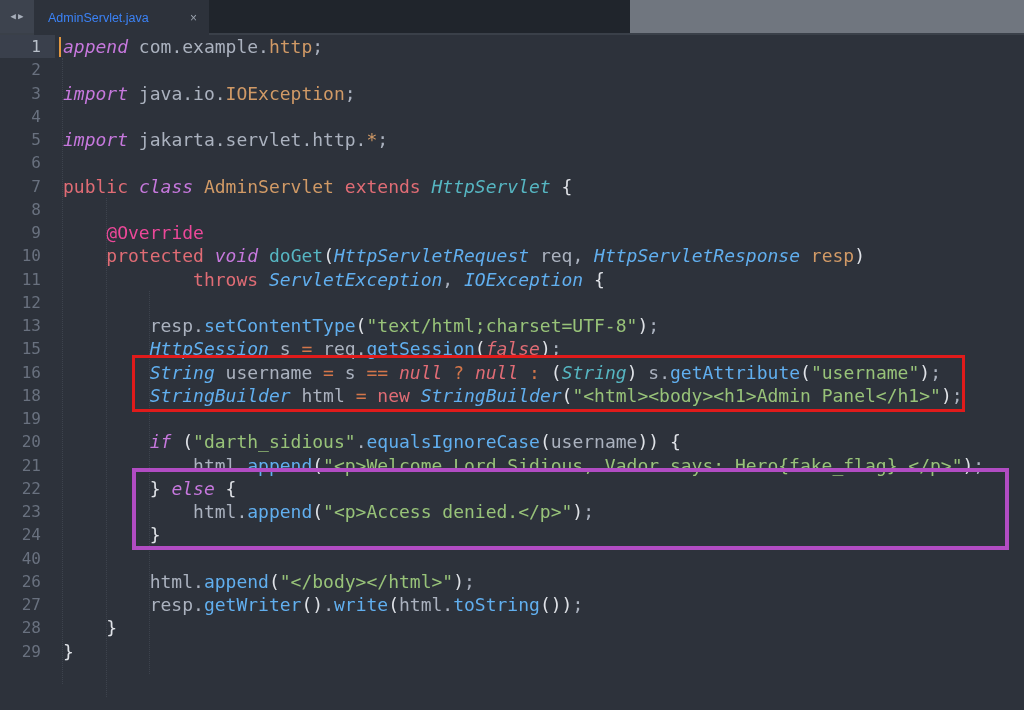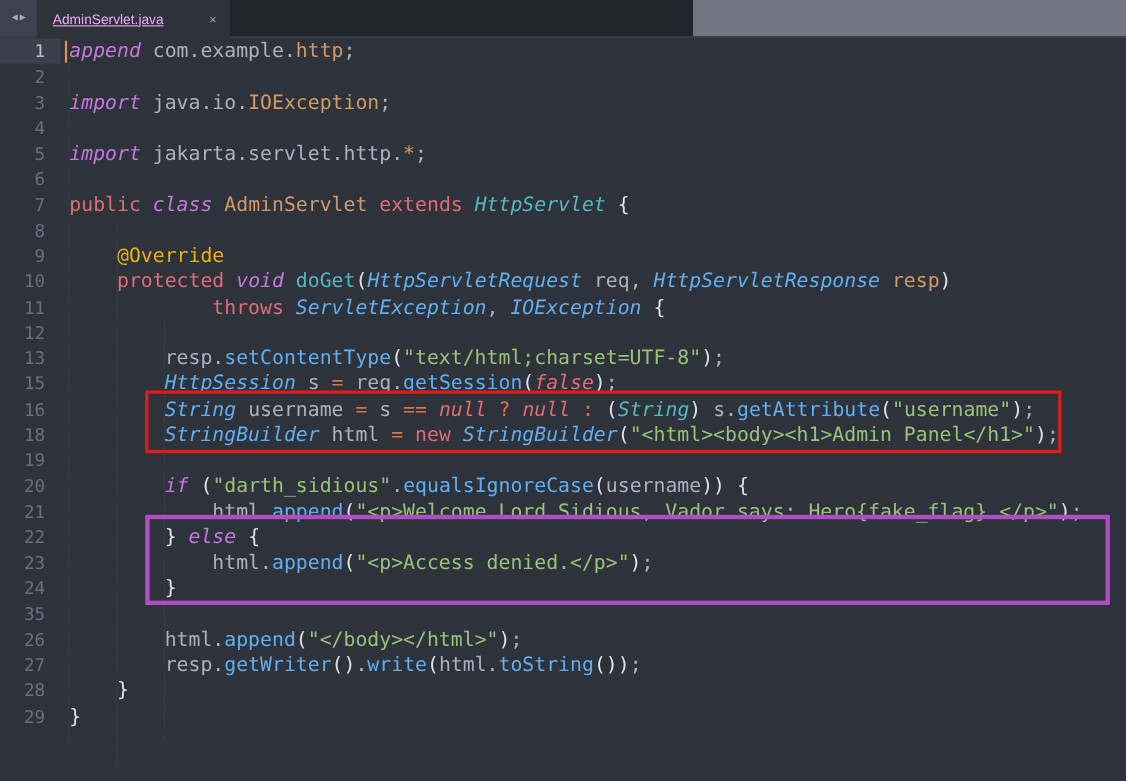--- a/index.html
+++ b/index.html
@@ -8,21 +8,21 @@
 
   
   .tabbar{position:absolute;top:0;left:0;width:1024px;height:35px;background:#20252c;}
   .tabbar-gray{position:absolute;top:0;left:630px;right:0;height:33px;background:#70767f;}
   .tabbar-underline{position:absolute;top:33px;left:0;width:1024px;height:2px;background:#3a4049;}
   .navbox{position:absolute;top:0;left:0;width:34px;height:33px;background:#3d434e;
           display:flex;align-items:center;justify-content:center;gap:2px;z-index:3;}
   .navbox span{color:#a7aeba;font-size:9px;line-height:1;cursor:default;}
   .tab{position:absolute;top:0;left:34px;width:175px;height:35px;background:#2d323b;z-index:4;
        display:flex;align-items:center;font-family:"Liberation Sans",sans-serif;}
-  .tab-title{color:#f0abfc;font-size:12.5px;padding-left:14px;flex:1;text-decoration:underline;}
+  .tab-title{color:#3b82f6;font-size:12.5px;padding-left:14px;flex:1;}
   .tab-close{color:#9aa1ad;font-size:12px;padding-right:12px;}
 
   
   .editor{position:absolute;top:35px;left:0;width:1024px;bottom:0;background:#2d323b;}
   .line{height:23.25px;line-height:23.25px;display:flex;white-space:pre;}
   .num{display:inline-block;width:55px;box-sizing:border-box;padding-right:14px;
        text-align:right;font-size:16px;color:#69717f;flex:0 0 55px;}
   .line.current .num{background:#3a404c;color:#b9c0ca;}
   .code{font-size:18px;color:#abb2bf;margin-left:8px;}
 
@@ -56,35 +56,35 @@
     <div class="guide" style="left:149px;top:256px;height:383px;"></div>
     <div class="caret"></div>
   <div class="line current"><span class="num">1</span><span class="code"><span style="color: rgb(198, 120, 221); font-style: italic;">append</span><span style="color: rgb(171, 178, 191);"> com.example.</span><span style="color: rgb(209, 154, 102);">http</span><span style="color: rgb(171, 178, 191);">;</span></span></div>
       <div class="line"><span class="num">2</span><span class="code"></span></div>
       <div class="line"><span class="num">3</span><span class="code"><span style="color: rgb(198, 120, 221); font-style: italic;">import</span><span style="color: rgb(171, 178, 191);"> java.io.</span><span style="color: rgb(209, 154, 102);">IOException</span><span style="color: rgb(171, 178, 191);">;</span></span></div>
       <div class="line"><span class="num">4</span></div>
       <div class="line"><span class="num">5</span><span class="code"><span style="color: rgb(198, 120, 221); font-style: italic;">import</span><span style="color: rgb(171, 178, 191);"> jakarta.servlet.http.</span><span style="color: rgb(209, 154, 102);">*</span><span style="color: rgb(171, 178, 191);">;</span></span></div>
       <div class="line"><span class="num">6</span><span class="code"></span></div>
       <div class="line"><span class="num">7</span><span class="code"><span style="color: rgb(224, 108, 117);">public</span><span style="color: rgb(171, 178, 191);"> </span><span style="color: rgb(198, 120, 221); font-style: italic;">class</span><span style="color: rgb(171, 178, 191);"> </span><span style="color: rgb(209, 154, 102);">AdminServlet</span><span style="color: rgb(171, 178, 191);"> </span><span style="color: rgb(224, 108, 117);">extends</span><span style="color: rgb(171, 178, 191);"> </span><span style="color: rgb(86, 182, 194); font-style: italic;">HttpServlet</span><span style="color: rgb(171, 178, 191);"> </span><span style="color: rgb(223, 226, 231);">{</span></span></div>
       <div class="line"><span class="num">8</span><span class="code"></span></div>
-      <div class="line"><span class="num">9</span><span class="code"><span style="color: rgb(171, 178, 191);">    </span><span style="color: #eab308;">@Override</span></span></div>
+      <div class="line"><span class="num">9</span><span class="code"><span style="color: rgb(171, 178, 191);">    </span><span style="color: #ec4899;">@Override</span></span></div>
       <div class="line"><span class="num">10</span><span class="code"><span style="color: rgb(171, 178, 191);">    </span><span style="color: rgb(224, 108, 117);">protected</span><span style="color: rgb(171, 178, 191);"> </span><span style="color: rgb(198, 120, 221); font-style: italic;">void</span><span style="color: rgb(171, 178, 191);"> </span><span style="color: rgb(86, 182, 194);">doGet</span><span style="color: rgb(223, 226, 231);">(</span><span style="color: rgb(97, 175, 239); font-style: italic;">HttpServletRequest</span><span style="color: rgb(171, 178, 191);"> req, </span><span style="color: rgb(97, 175, 239); font-style: italic;">HttpServletResponse</span><span style="color: rgb(171, 178, 191);"> </span><span style="color: rgb(209, 154, 102);">resp</span><span style="color: rgb(223, 226, 231);">)</span></span></div>
       <div class="line"><span class="num">11</span><span class="code"><span style="color: rgb(171, 178, 191);">            </span><span style="color: rgb(224, 108, 117);">throws</span><span style="color: rgb(171, 178, 191);"> </span><span style="color: rgb(97, 175, 239); font-style: italic;">ServletException</span><span style="color: rgb(171, 178, 191);">, </span><span style="color: rgb(97, 175, 239); font-style: italic;">IOException</span><span style="color: rgb(171, 178, 191);"> </span><span style="color: rgb(223, 226, 231);">{</span></span></div>
       <div class="line"><span class="num">12</span><span class="code"></span></div>
       <div class="line"><span class="num">13</span><span class="code"><span style="color: rgb(171, 178, 191);">        resp.</span><span style="color: rgb(97, 175, 239);">setContentType</span><span style="color: rgb(223, 226, 231);">(</span><span style="color: rgb(152, 195, 121);">"text/html;charset=UTF-8"</span><span style="color: rgb(223, 226, 231);">)</span><span style="color: rgb(171, 178, 191);">;</span></span></div>
       <div class="line"><span class="num">15</span><span class="code"><span style="color: rgb(171, 178, 191);">        </span><span style="color: rgb(97, 175, 239); font-style: italic;">HttpSession</span><span style="color: rgb(171, 178, 191);"> s </span><span style="color: rgb(212, 118, 74);">=</span><span style="color: rgb(171, 178, 191);"> req.</span><span style="color: rgb(97, 175, 239);">getSession</span><span style="color: rgb(223, 226, 231);">(</span><span style="color: rgb(224, 108, 117); font-style: italic;">false</span><span style="color: rgb(223, 226, 231);">)</span><span style="color: rgb(171, 178, 191);">;</span></span></div>
       <div class="line"><span class="num">16</span><span class="code"><span style="color: rgb(171, 178, 191);">        </span><span style="color: rgb(97, 175, 239); font-style: italic;">String</span><span style="color: rgb(171, 178, 191);"> username </span><span style="color: rgb(212, 118, 74);">=</span><span style="color: rgb(171, 178, 191);"> s </span><span style="color: rgb(212, 118, 74);">==</span><span style="color: rgb(171, 178, 191);"> </span><span style="color: rgb(224, 108, 117); font-style: italic;">null</span><span style="color: rgb(171, 178, 191);"> </span><span style="color: rgb(212, 118, 74);">?</span><span style="color: rgb(171, 178, 191);"> </span><span style="color: rgb(224, 108, 117); font-style: italic;">null</span><span style="color: rgb(171, 178, 191);"> </span><span style="color: rgb(212, 118, 74);">:</span><span style="color: rgb(171, 178, 191);"> </span><span style="color: rgb(223, 226, 231);">(</span><span style="color: rgb(86, 182, 194); font-style: italic;">String</span><span style="color: rgb(223, 226, 231);">)</span><span style="color: rgb(171, 178, 191);"> s.</span><span style="color: rgb(97, 175, 239);">getAttribute</span><span style="color: rgb(223, 226, 231);">(</span><span style="color: rgb(152, 195, 121);">"username"</span><span style="color: rgb(223, 226, 231);">)</span><span style="color: rgb(171, 178, 191);">;</span></span></div>
       <div class="line"><span class="num">18</span><span class="code"><span style="color: rgb(171, 178, 191);">        </span><span style="color: rgb(97, 175, 239); font-style: italic;">StringBuilder</span><span style="color: rgb(171, 178, 191);"> html </span><span style="color: rgb(212, 118, 74);">=</span><span style="color: rgb(171, 178, 191);"> </span><span style="color: rgb(224, 108, 117);">new</span><span style="color: rgb(171, 178, 191);"> </span><span style="color: rgb(97, 175, 239); font-style: italic;">StringBuilder</span><span style="color: rgb(223, 226, 231);">(</span><span style="color: rgb(152, 195, 121);">"&lt;html&gt;&lt;body&gt;&lt;h1&gt;Admin Panel&lt;/h1&gt;"</span><span style="color: rgb(223, 226, 231);">)</span><span style="color: rgb(171, 178, 191);">;</span></span></div>
       <div class="line"><span class="num">19</span><span class="code"></span></div>
       <div class="line"><span class="num">20</span><span class="code"><span style="color: rgb(171, 178, 191);">        </span><span style="color: rgb(198, 120, 221); font-style: italic;">if</span><span style="color: rgb(171, 178, 191);"> </span><span style="color: rgb(223, 226, 231);">(</span><span style="color: rgb(152, 195, 121);">"darth_sidious"</span><span style="color: rgb(171, 178, 191);">.</span><span style="color: rgb(97, 175, 239);">equalsIgnoreCase</span><span style="color: rgb(223, 226, 231);">(</span><span style="color: rgb(171, 178, 191);">username</span><span style="color: rgb(223, 226, 231);">))</span><span style="color: rgb(171, 178, 191);"> </span><span style="color: rgb(223, 226, 231);">{</span></span></div>
       <div class="line"><span class="num">21</span><span class="code"><span style="color: rgb(171, 178, 191);">            html.</span><span style="color: rgb(97, 175, 239);">append</span><span style="color: rgb(223, 226, 231);">(</span><span style="color: rgb(152, 195, 121);">"&lt;p&gt;Welcome Lord Sidious, Vador says: Hero{fake_flag}.&lt;/p&gt;"</span><span style="color: rgb(223, 226, 231);">)</span><span style="color: rgb(171, 178, 191);">;</span></span></div>
       <div class="line"><span class="num">22</span><span class="code"><span style="color: rgb(171, 178, 191);">        </span><span style="color: rgb(223, 226, 231);">}</span><span style="color: rgb(171, 178, 191);"> </span><span style="color: rgb(198, 120, 221); font-style: italic;">else</span><span style="color: rgb(171, 178, 191);"> </span><span style="color: rgb(223, 226, 231);">{</span></span></div>
       <div class="line"><span class="num">23</span><span class="code"><span style="color: rgb(171, 178, 191);">            html.</span><span style="color: rgb(97, 175, 239);">append</span><span style="color: rgb(223, 226, 231);">(</span><span style="color: rgb(152, 195, 121);">"&lt;p&gt;Access denied.&lt;/p&gt;"</span><span style="color: rgb(223, 226, 231);">)</span><span style="color: rgb(171, 178, 191);">;</span></span></div>
       <div class="line"><span class="num">24</span><span class="code"><span style="color: rgb(171, 178, 191);">        </span><span style="color: rgb(223, 226, 231);">}</span></span></div>
-      <div class="line"><span class="num">35</span><span class="code"></span></div>
+      <div class="line"><span class="num">40</span><span class="code"></span></div>
       <div class="line"><span class="num">26</span><span class="code"><span style="color: rgb(171, 178, 191);">        html.</span><span style="color: rgb(97, 175, 239);">append</span><span style="color: rgb(223, 226, 231);">(</span><span style="color: rgb(152, 195, 121);">"&lt;/body&gt;&lt;/html&gt;"</span><span style="color: rgb(223, 226, 231);">)</span><span style="color: rgb(171, 178, 191);">;</span></span></div>
       <div class="line"><span class="num">27</span><span class="code"><span style="color: rgb(171, 178, 191);">        resp.</span><span style="color: rgb(97, 175, 239);">getWriter</span><span style="color: rgb(223, 226, 231);">()</span><span style="color: rgb(171, 178, 191);">.</span><span style="color: rgb(97, 175, 239);">write</span><span style="color: rgb(223, 226, 231);">(</span><span style="color: rgb(171, 178, 191);">html.</span><span style="color: rgb(97, 175, 239);">toString</span><span style="color: rgb(223, 226, 231);">()</span><span style="color: rgb(223, 226, 231);">)</span><span style="color: rgb(171, 178, 191);">;</span></span></div>
       <div class="line"><span class="num">28</span><span class="code"><span style="color: rgb(171, 178, 191);">    </span><span style="color: rgb(223, 226, 231);">}</span></span></div>
       <div class="line"><span class="num">29</span><span class="code"><span style="color: rgb(223, 226, 231);">}</span></span></div>
     </div>
 
 <div class="ann" style="top: 355px; left: 132px; width: 833px; height: 57px; border-width: 3px; border-color: rgb(224, 27, 27);"></div>
     <div class="ann" style="top: 468px; left: 132px; width: 877px; height: 82px; border-width: 4px; border-color: rgb(177, 76, 195);"></div>
   </div>
 

